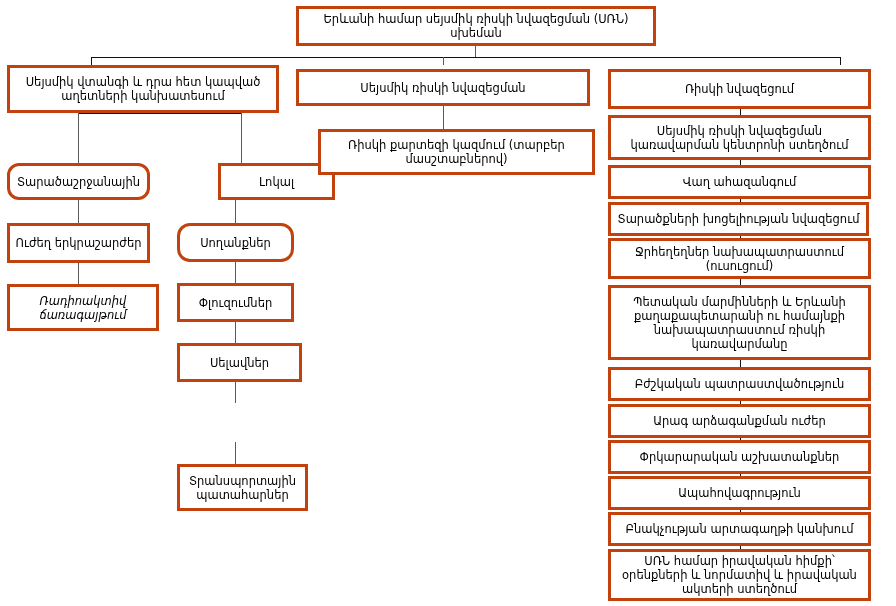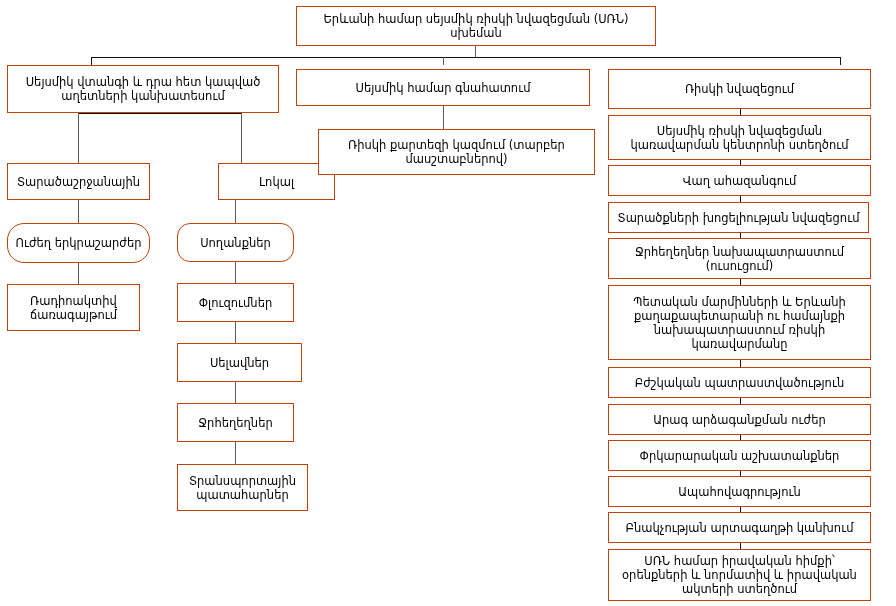--- a/index.html
+++ b/index.html
@@ -14,21 +14,21 @@
   #canvas {
     position: relative;
     width: 896px;
     height: 606px;
     background: #ffffff;
     overflow: hidden;
   }
   .node {
     position: absolute;
     box-sizing: border-box;
-    border: 1px solid #c2410c;
+    border: 3px solid #c2410c;
     background: #ffffff;
     color: #000000;
     display: flex;
     align-items: center;
     justify-content: center;
     text-align: center;
     font-size: 11.5px;
     line-height: 14px;
     padding: 14px 4px;
     z-index: 3;
@@ -70,58 +70,55 @@
   <div class="conn v dark" style="left:840px; top:57px; width:1px; height:8px;"></div>
 
   <div class="node" style="left:7px; top:65px; width:272px; height:48px;">
     <span>Սեյսմիկ վտանգի և դրա հետ կապված աղետների կանխատեսում</span>
   </div>
 
   <div class="conn h dark" style="left:78px; top:113px; width:163px; height:1px;"></div>
   <div class="conn v" style="left:78px; top:113px; width:1px; height:50px;"></div>
   <div class="conn v" style="left:241px; top:113px; width:1px; height:50px;"></div>
 
-  <div class="node" style="left:7px; top:163px; width:143px; height:37px;">
+  <div class="node" style="left:7px; top:163px; width:143px; height:37px;border-radius:12px;">
     <span>Տարածաշրջանային</span>
   </div>
   <div class="conn v" style="left:78px; top:200px; width:1px; height:23px;"></div>
-  <div class="node" style="left:7px; top:223px; width:143px; height:40px;border-radius:17px;">
+  <div class="node" style="left:7px; top:223px; width:143px; height:40px;">
     <span>Ուժեղ երկրաշարժեր</span>
   </div>
   <div class="conn v" style="left:78px; top:263px; width:1px; height:21px;"></div>
-  <div class="node" style="left:7px; top:284px; width:133px; height:47px;">
+  <div class="node" style="left:7px; top:284px; width:152px; height:47px;font-style:italic;">
     <span>Ռադիոակտիվ ճառագայթում</span>
   </div>
 
   <div class="node" style="left:177px; top:163px; width:117px; height:37px;margin-left:41px;">
     <span>Լոկալ</span>
   </div>
   <div class="conn v" style="left:235px; top:200px; width:1px; height:23px;"></div>
   <div class="node" style="left:177px; top:223px; width:117px; height:39px;border-radius:13px;">
     <span>Սողանքներ</span>
   </div>
   <div class="conn v" style="left:235px; top:262px; width:1px; height:21px;"></div>
   <div class="node" style="left:177px; top:283px; width:117px; height:39px;">
     <span>Փլուզումներ</span>
   </div>
   <div class="conn v" style="left:235px; top:322px; width:1px; height:21px;"></div>
   <div class="node" style="left:177px; top:343px; width:125px; height:39px;">
     <span>Սելավներ</span>
   </div>
   <div class="conn v" style="left:235px; top:382px; width:1px; height:21px;"></div>
-  <div class="node" style="left:177px; top:403px; width:117px; height:39px;">
-    <span>Ջրհեղեղներ</span>
-  </div>
   <div class="conn v" style="left:235px; top:442px; width:1px; height:22px;"></div>
   <div class="node" style="left:177px; top:464px; width:131px; height:47px;">
     <span>Տրանսպորտային պատահարներ</span>
   </div>
 
   <div class="node" style="left:296px; top:69px; width:294px; height:37px;">
-    <span>Սեյսմիկ համար գնահատում</span>
+    <span>Սեյսմիկ ռիսկի նվազեցման</span>
   </div>
   <div class="conn v" style="left:443px; top:106px; width:1px; height:23px;"></div>
   <div class="node" style="left:318px; top:129px; width:277px; height:46px;">
     <span>Ռիսկի քարտեզի կազմում (տարբեր մասշտաբներով)</span>
   </div>
 
   <div class="node" style="left:608px; top:69px; width:263px; height:40px;">
     <span>Ռիսկի նվազեցում</span>
   </div>
   <div class="conn v dark" style="left:740px; top:109px; width:1px; height:6px;"></div>

